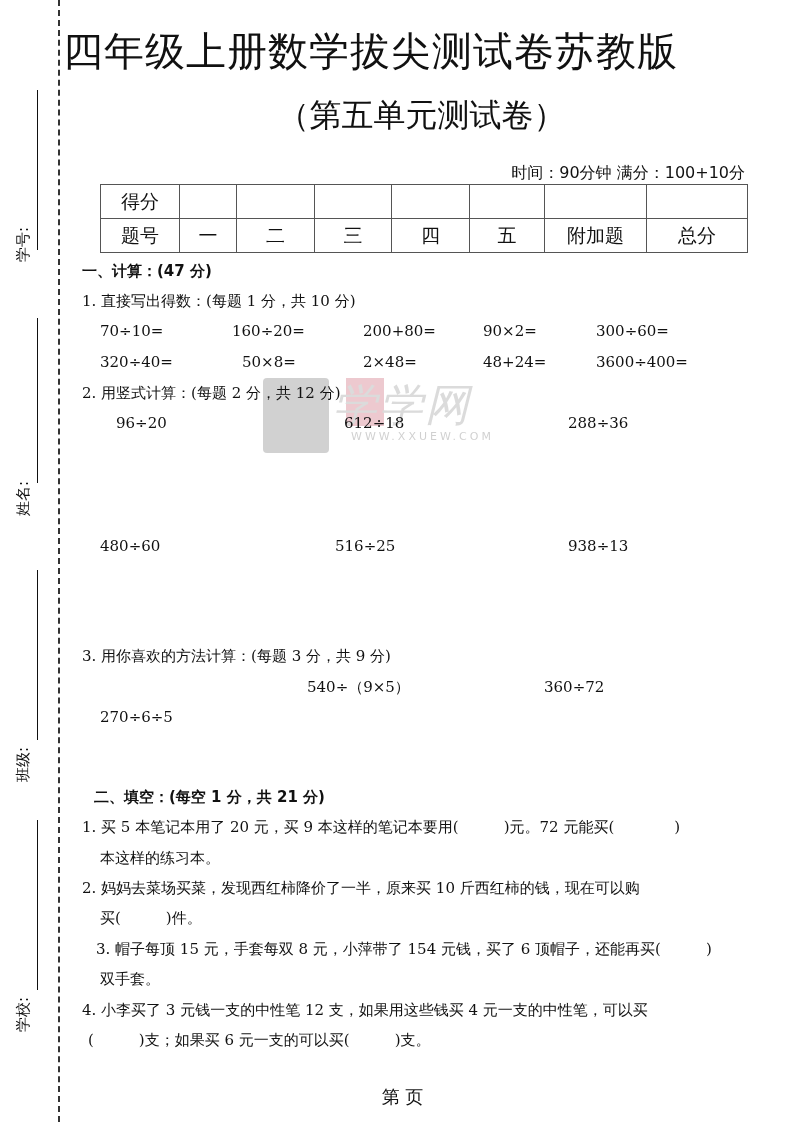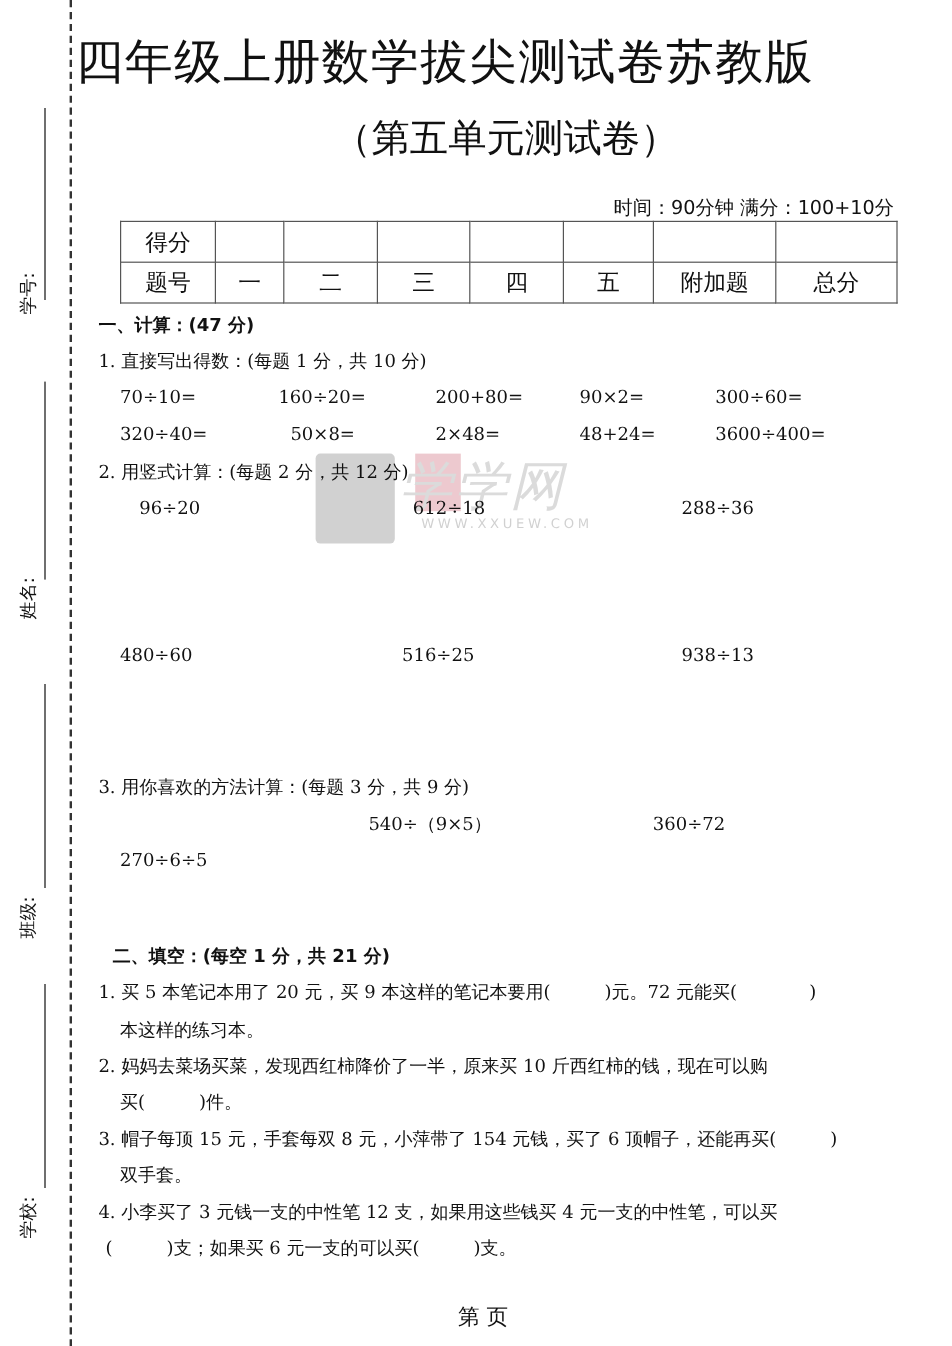--- a/index.html
+++ b/index.html
@@ -117,19 +117,19 @@
 <div class="item" style="left:544px;top:678px;">360÷72</div>
 
 <div class="sec" style="left:74px;top:788px;margin-left:20px;">二、填空：(每空 1 分，共 21 分)</div>
 
 <div class="line" style="left:82px;top:818px;">1. 买 5 本笔记本用了 20 元，买 9 本这样的笔记本要用(　　　)元。72 元能买(　　　　)</div>
 <div class="line" style="left:100px;top:849px;">本这样的练习本。</div>
 
 <div class="line" style="left:82px;top:879px;">2. 妈妈去菜场买菜，发现西红柿降价了一半，原来买 10 斤西红柿的钱，现在可以购</div>
 <div class="line" style="left:100px;top:909px;">买(　　　)件。</div>
 
-<div class="line" style="left:82px;top:940px;">3. 帽子每顶 15 元，手套每双 8 元，小萍带了 154 元钱，买了 6 顶帽子，还能再买(　　　)</div>
+<div class="line" style="left:96px;top:940px;">3. 帽子每顶 15 元，手套每双 8 元，小萍带了 154 元钱，买了 6 顶帽子，还能再买(　　　)</div>
 <div class="line" style="left:100px;top:970px;">双手套。</div>
 
 <div class="line" style="left:82px;top:1001px;">4. 小李买了 3 元钱一支的中性笔 12 支，如果用这些钱买 4 元一支的中性笔，可以买</div>
 <div class="line" style="left:88px;top:1031px;">(　　　)支；如果买 6 元一支的可以买(　　　)支。</div>
 
 <div class="page-footer">第  页</div>
 
 </body></html>

